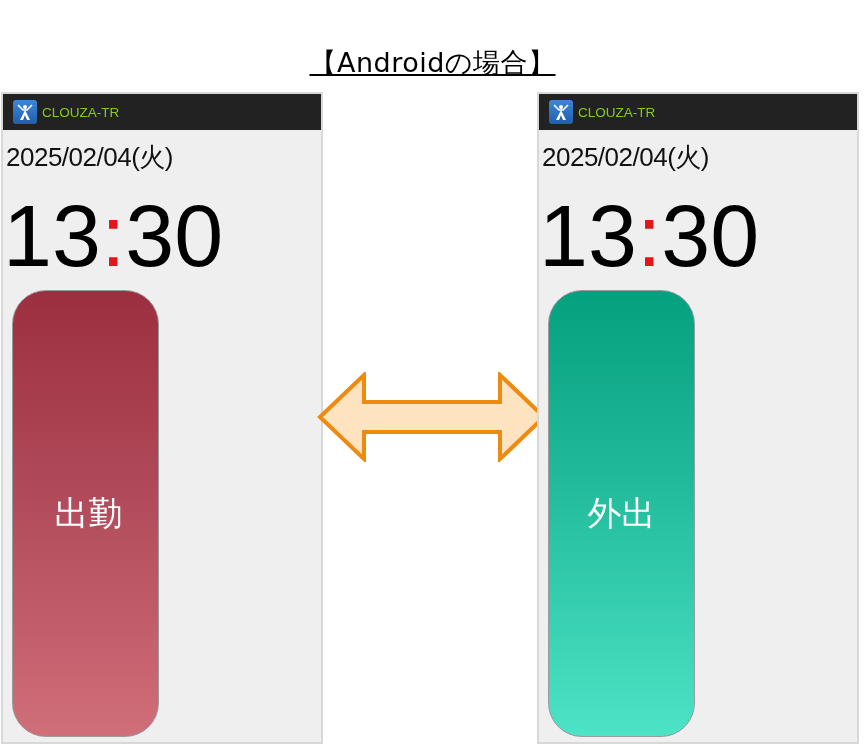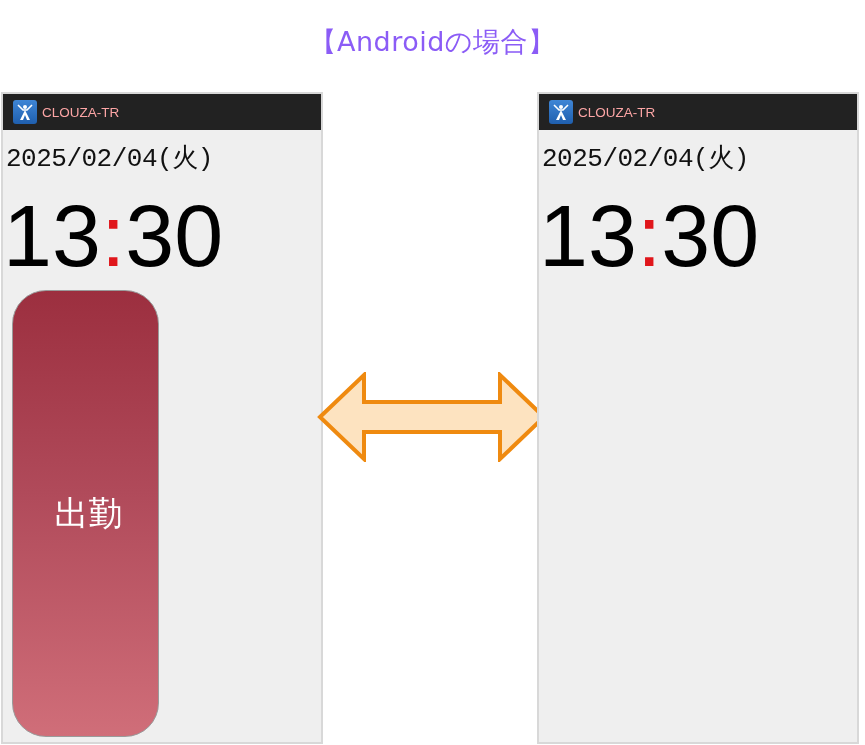--- a/index.html
+++ b/index.html
@@ -1,46 +1,46 @@
 <!DOCTYPE html>
 <html><head>
 <meta charset="utf-8">
 <style>
   * { box-sizing: border-box; margin: 0; padding: 0; }
   html, body { width: 865px; height: 745px; background: #ffffff; overflow: hidden; }
   body { position: relative; font-family: "DejaVu Sans", "Liberation Sans", sans-serif; }
 
   .caption {
-    position: absolute; left: 0; top: 24px; width: 865px;
-    text-align: center; font-size: 27px; color: #8b5cf6; letter-spacing: 0.5px;
+    position: absolute; left: 0; top: 45px; width: 865px;
+    text-align: center; font-size: 27px; color: #000000; letter-spacing: 0.5px; text-decoration: underline;
   }
 
   .phone {
     position: absolute; top: 92px; width: 322px; height: 652px;
     background: #efefef; border: 2px solid #d8d8d8;
   }
   .phone.left { left: 1px; }
   .phone.right { left: 537px; }
 
   .appbar {
     position: absolute; left: 0; top: 0; width: 100%; height: 36px;
     background: #222222; display: flex; align-items: center; padding-left: 10px;
   }
   .app-icon {
     width: 24px; height: 24px; border-radius: 3px;
     background: linear-gradient(180deg, #3f86d6, #1f5fae);
     display: flex; align-items: center; justify-content: center;
   }
   .app-title {
-    margin-left: 5px; color: #fca5a5; font-family: "Liberation Sans", sans-serif; font-size: 13.5px;
+    margin-left: 5px; color: #84cc16; font-family: "Liberation Sans", sans-serif; font-size: 13.5px;
   }
 
   .date {
     position: absolute; left: 3px; top: 46px; font-size: 26px; color: #111;
-    font-family: Liberation Mono, monospace; letter-spacing: -0.5px;
+    font-family: Liberation Sans, sans-serif; letter-spacing: -0.5px;
   }
 
   .clock {
     position: absolute; left: 0; top: 98px; width: 100%; text-align: left;
     font-family: "Liberation Sans", sans-serif; font-size: 88px; color: #000; line-height: 88px;
   }
   .clock .colon { color: #e0161b; }
 
   .btn {
     position: absolute; top: 196px; width: 147px; height: 447px;
@@ -90,13 +90,14 @@
         <path d="M2 2 L7 7 L11 7 L16 2" stroke="#fff" stroke-width="1.6" fill="none"></path>
         <path d="M9 7 L4 17 L7 17 L9 12 L11 17 L14 17 Z" fill="#fff"></path>
       </svg>
     </div>
     <span class="app-title">CLOUZA-TR</span>
   </div>
   <div class="date">2025/02/04(火)</div>
   <div class="clock">
     <span>13</span><span class="colon">:</span><span>30</span>
   </div>
+  <div class="btn b1 green">外出</div>
 </div>
 
 </body></html>

